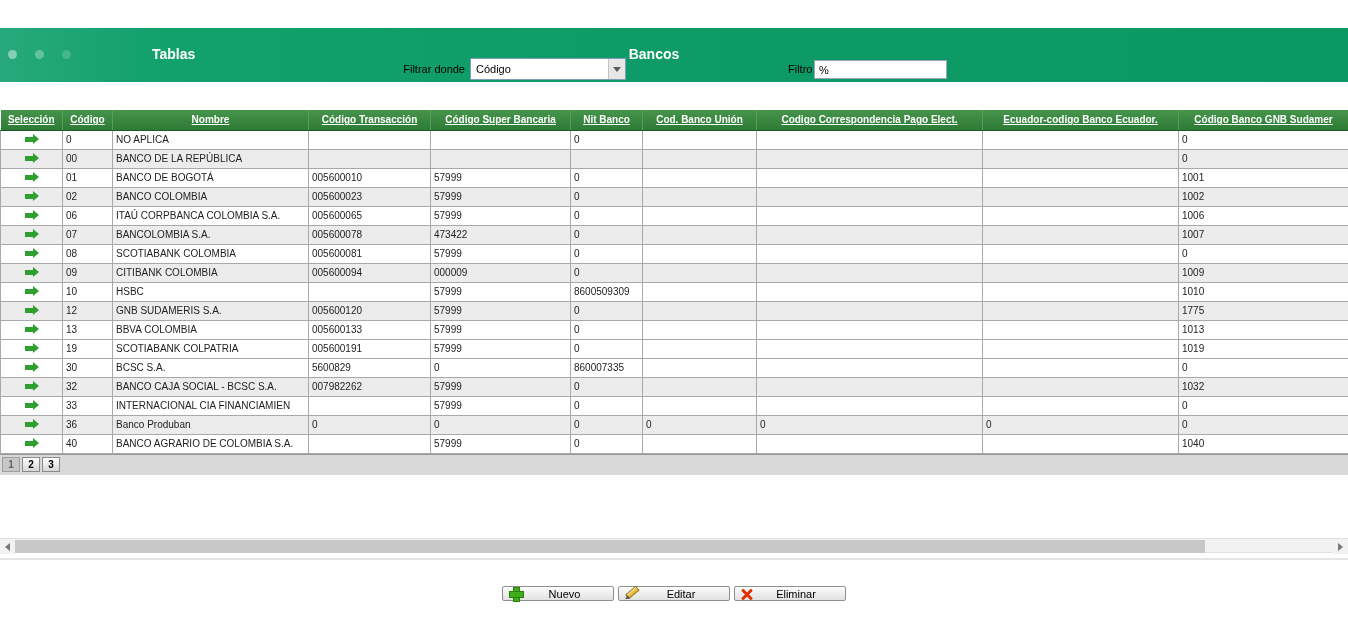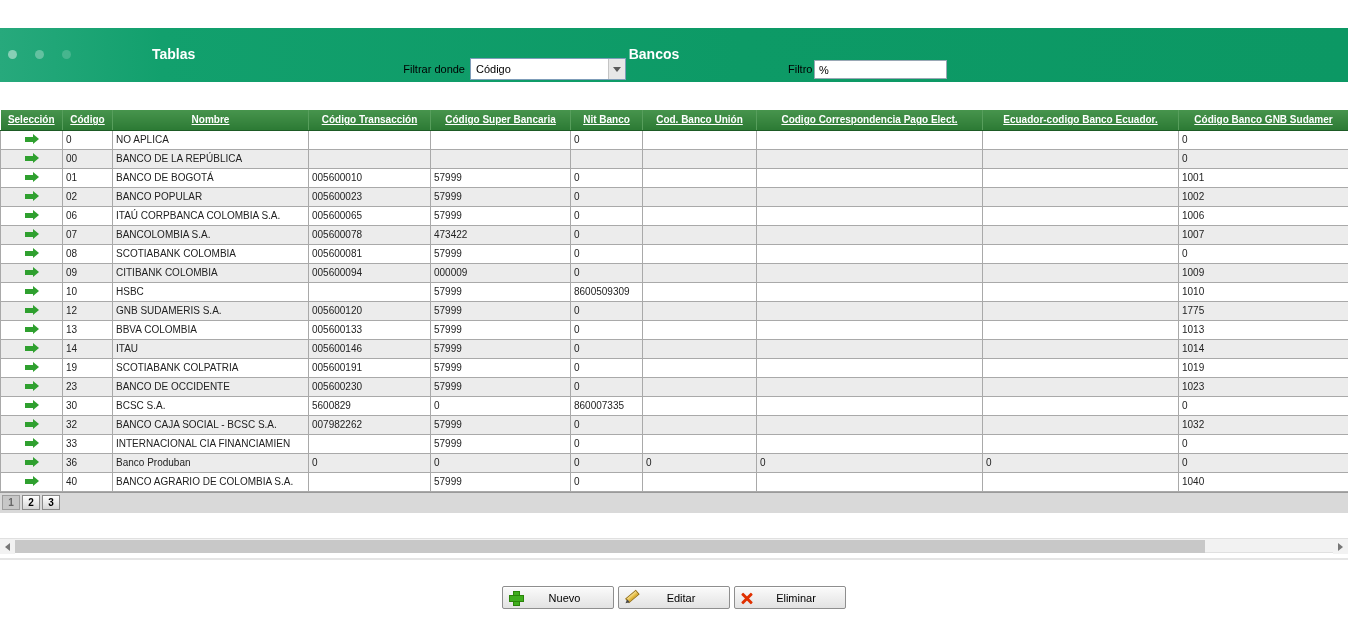--- a/index.html
+++ b/index.html
@@ -63,21 +63,21 @@
   .sb-arrow { position:absolute; top:0; width:15px; height:15px; background:#f2f2f2;
     display:flex; align-items:center; justify-content:center; cursor:pointer; }
   .sb-left { left:0; } .sb-right { right:0; }
   .tri-left { width:0;height:0;border-top:4px solid transparent;border-bottom:4px solid transparent;border-right:5px solid #777; }
   .tri-right { width:0;height:0;border-top:4px solid transparent;border-bottom:4px solid transparent;border-left:5px solid #777; }
   .sb-thumb { position:absolute; left:15px; top:1px; width:1190px; height:13px; background:#c8c8c8; cursor:grab; }
   .bottom-line { position:absolute; top:558px; left:0; width:100%; height:2px; background:#e5e5e5; }
 
   
   .actions { position:absolute; top:586px; left:0; width:100%; display:flex; justify-content:center; gap:4px; }
-  .abtn { width:112px; height:23px; border:1px solid #8e8e8e; border-radius:2px;
+  .abtn { width:112px; height:15px; border:1px solid #8e8e8e; border-radius:2px;
     background:linear-gradient(#fbfbfb,#e2e2e2); box-shadow:inset 0 1px 0 #fff;
     font-size:11px; display:flex; align-items:center; padding:0 6px; cursor:pointer;
     font-family:"Liberation Sans",sans-serif; }
   .abtn .lbl { flex:1; text-align:center; }
   .aicon { display:inline-block; position:relative; }
   .ic-plus { width:13px; height:13px; }
   .ic-plus::before { content:''; position:absolute; left:4px; top:0; width:5px; height:13px; background:#3fae1d; border:1px solid #2a8409; }
   .ic-plus::after  { content:''; position:absolute; left:0; top:4px; width:13px; height:5px; background:#3fae1d; border:1px solid #2a8409; }
   .ic-pencil { width:14px; height:13px; }
   .ic-pencil::before { content:''; position:absolute; left:2px; top:7px; width:12px; height:4px;
@@ -178,21 +178,21 @@
             <td>57999</td>
             <td>0</td>
             <td></td>
             <td></td>
             <td></td>
             <td>1001</td>
           </tr>
           <tr class="alt">
             <td class="sel"><span class="arrow"></span></td>
             <td>02</td>
-            <td>BANCO POPULAR</td>
+            <td>BANCO COLOMBIA</td>
             <td>005600023</td>
             <td>57999</td>
             <td>0</td>
             <td></td>
             <td></td>
             <td></td>
             <td>1002</td>
           </tr>
           <tr>
             <td class="sel"><span class="arrow"></span></td>
@@ -271,55 +271,31 @@
             <td>13</td>
             <td>BBVA COLOMBIA</td>
             <td>005600133</td>
             <td>57999</td>
             <td>0</td>
             <td></td>
             <td></td>
             <td></td>
             <td>1013</td>
           </tr>
-          <tr class="alt">
-            <td class="sel"><span class="arrow"></span></td>
-            <td>14</td>
-            <td>ITAU</td>
-            <td>005600146</td>
-            <td>57999</td>
-            <td>0</td>
-            <td></td>
-            <td></td>
-            <td></td>
-            <td>1014</td>
-          </tr>
           <tr>
             <td class="sel"><span class="arrow"></span></td>
             <td>19</td>
             <td>SCOTIABANK COLPATRIA</td>
             <td>005600191</td>
             <td>57999</td>
             <td>0</td>
             <td></td>
             <td></td>
             <td></td>
             <td>1019</td>
-          </tr>
-          <tr class="alt">
-            <td class="sel"><span class="arrow"></span></td>
-            <td>23</td>
-            <td>BANCO DE OCCIDENTE</td>
-            <td>005600230</td>
-            <td>57999</td>
-            <td>0</td>
-            <td></td>
-            <td></td>
-            <td></td>
-            <td>1023</td>
           </tr>
           <tr>
             <td class="sel"><span class="arrow"></span></td>
             <td>30</td>
             <td>BCSC S.A.</td>
             <td>5600829</td>
             <td>0</td>
             <td>860007335</td>
             <td></td>
             <td></td>

